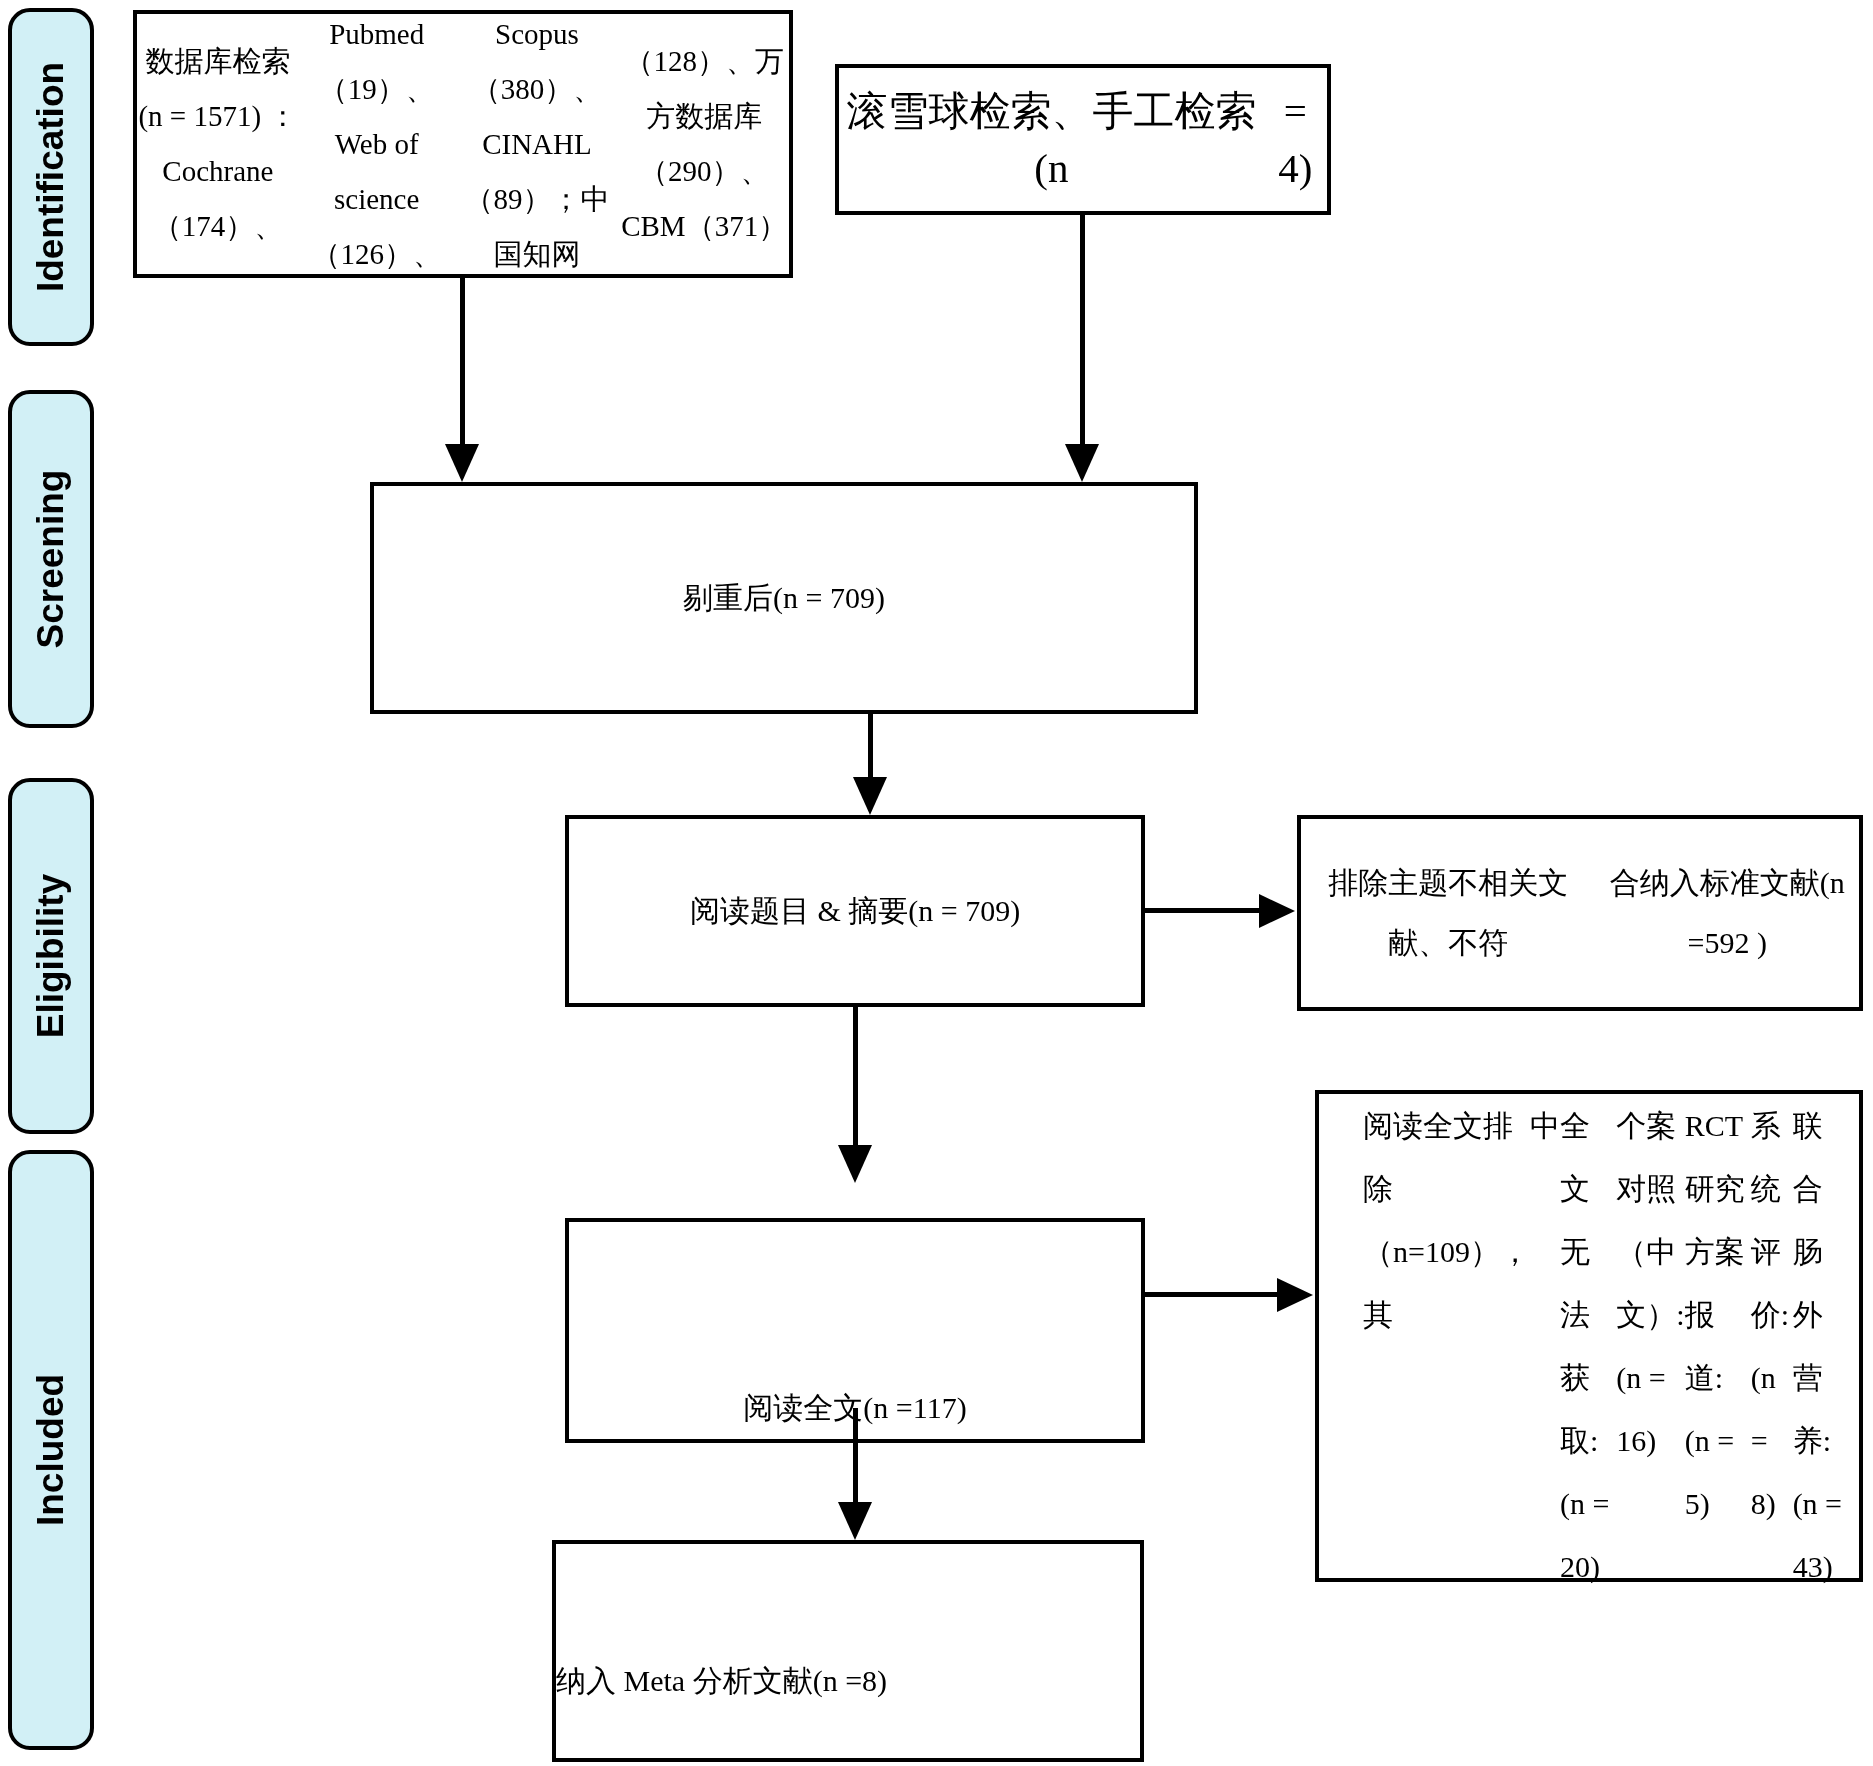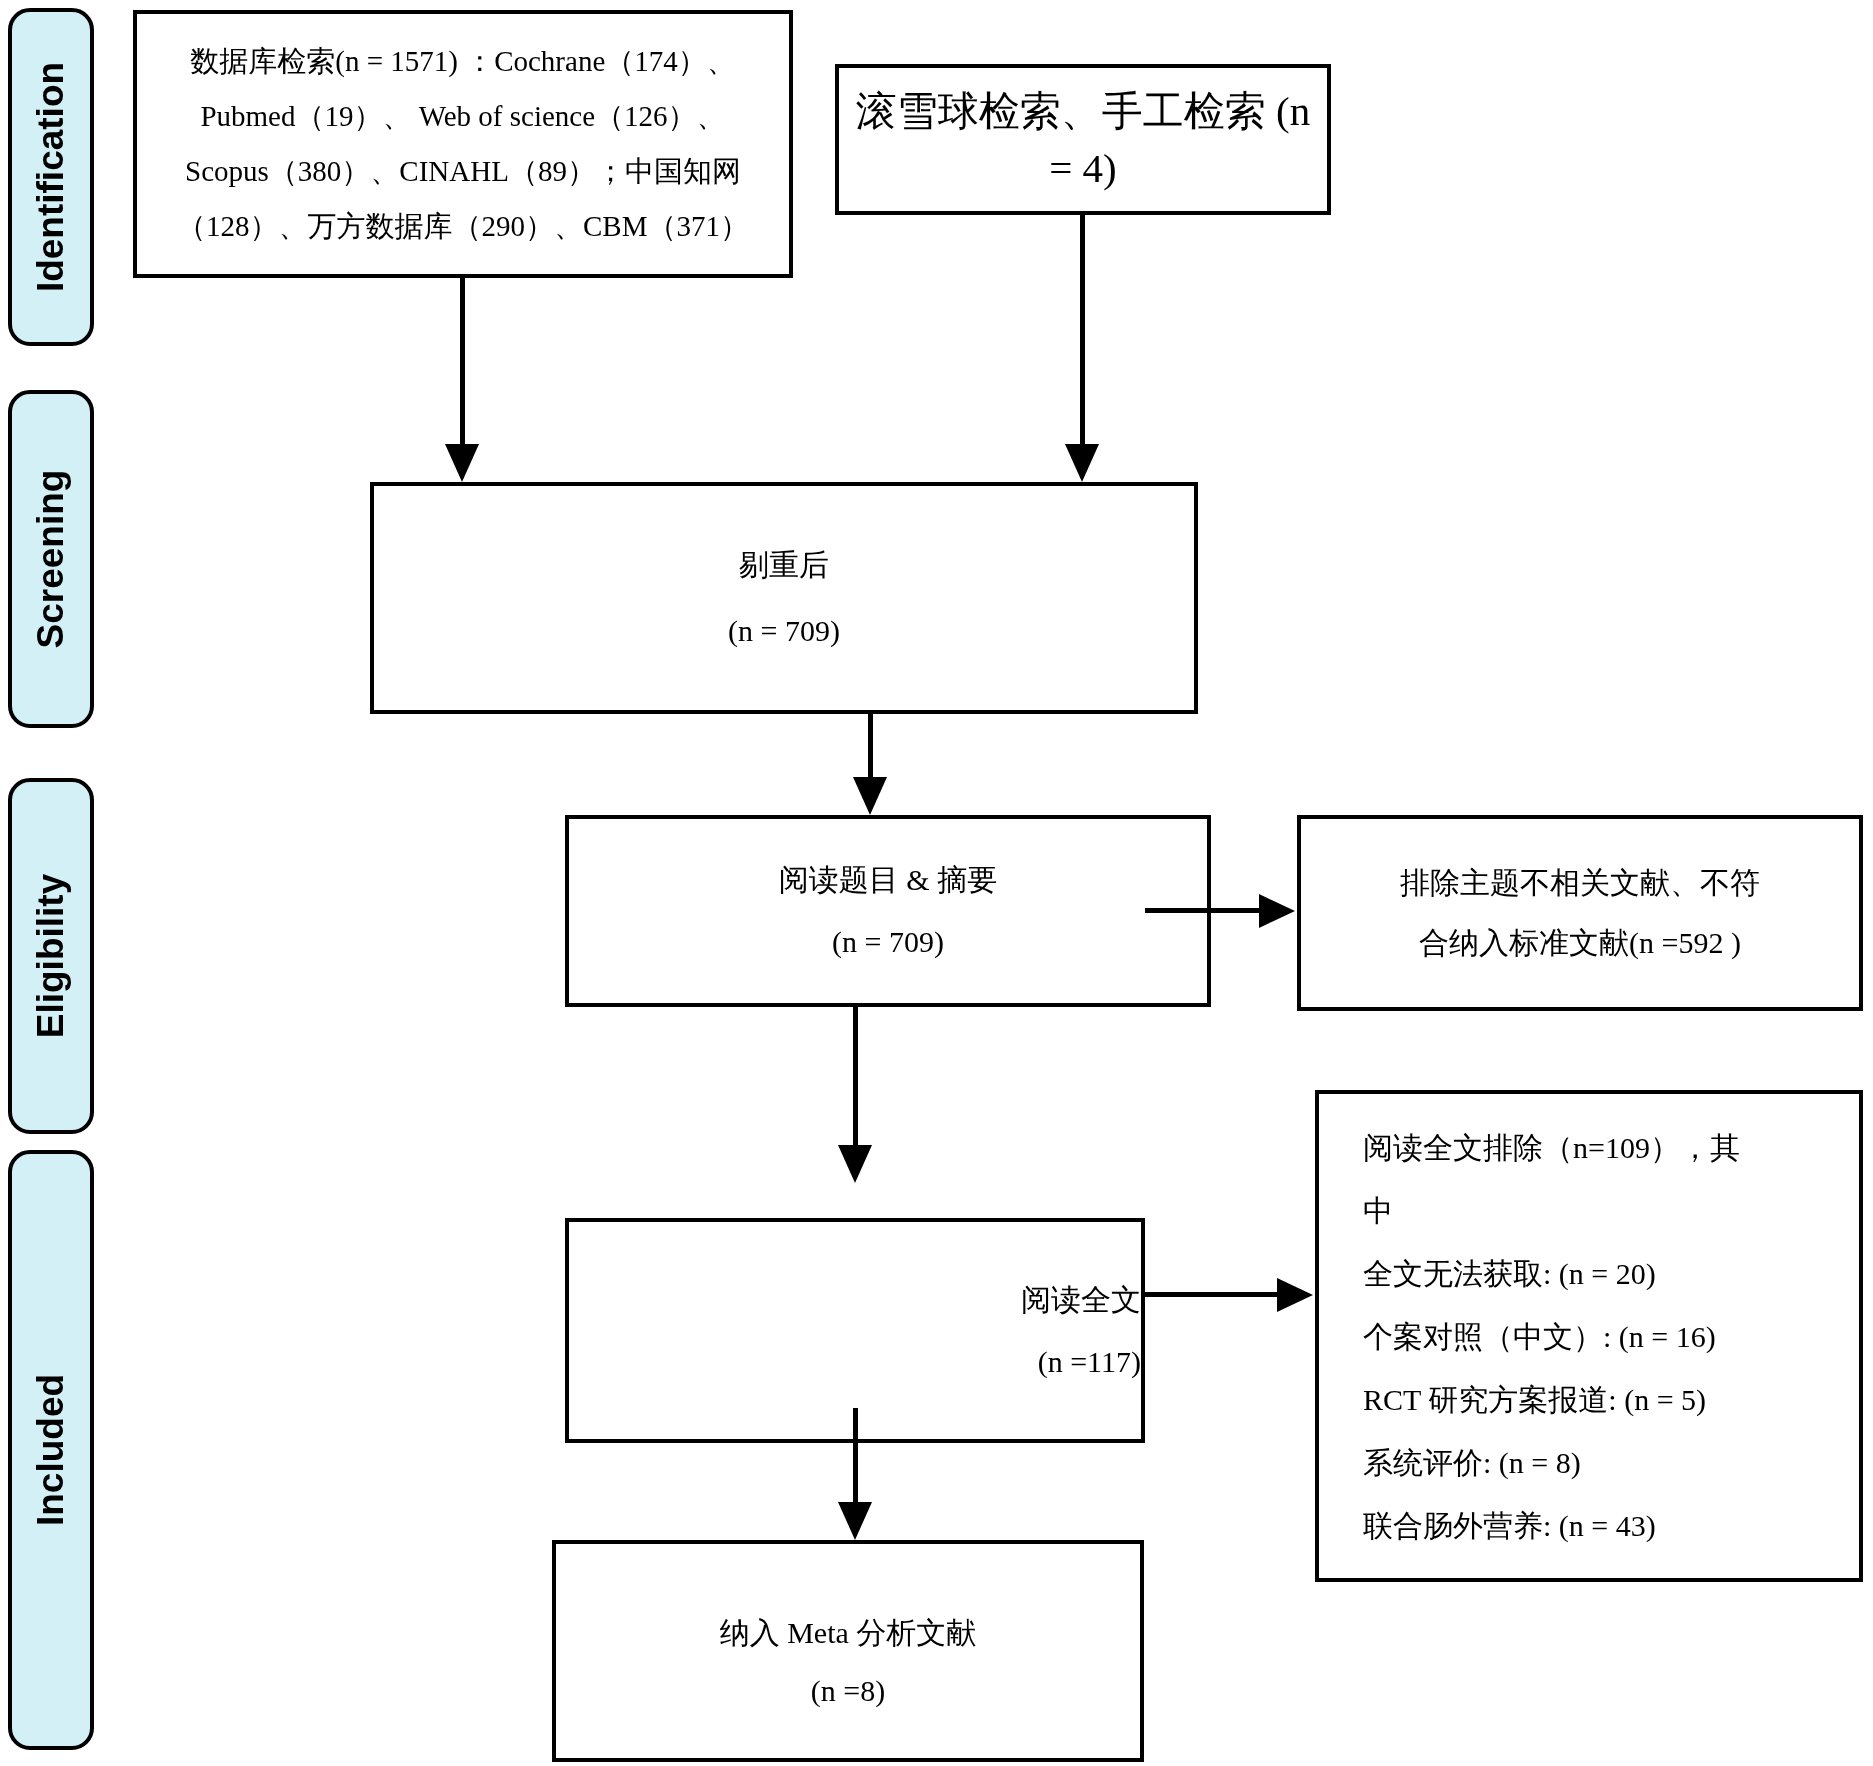--- a/index.html
+++ b/index.html
@@ -25,21 +25,21 @@
     font-weight:bold;
     font-size:37px;
     letter-spacing:0px;
   }
   
   .fbox {
     position:absolute;
     background:#fff;
     border:4px solid #000;
     box-sizing:border-box;
-    display:flex; flex-direction:column;
+    display:flex; 
     align-items:center; justify-content:center;
     font-size:30px;
   }
   .fbox .ln { display:block; text-align:center; }
   
   .vline { position:absolute; width:5px; background:#000; }
   .hline { position:absolute; height:5px; background:#000; }
   .head-down {
     position:absolute; width:0; height:0;
     border-left:17px solid transparent;
@@ -53,21 +53,21 @@
     border-left:36px solid #000;
   }
 
   
   #box-db      { left:133px; top:10px;  width:660px; height:268px; }
   #box-db .ln  { font-size:29px; line-height:55px; }
   #box-manual  { left:835px; top:64px;  width:496px; height:151px; }
   #box-manual .ln { font-size:41px; line-height:57px; }
   #box-dedup   { left:370px; top:482px; width:828px; height:232px; }
   #box-dedup .ln { line-height:66px; }
-  #box-title   { left:565px; top:815px; width:646px; height:192px; }
+  #box-title   { left:565px; top:815px; width:580px; height:192px; }
   #box-title .ln { line-height:62px; }
   #box-excl1   { left:1297px; top:815px; width:566px; height:196px; }
   #box-excl1 .ln { line-height:60px; }
   #box-full    { left:565px; top:1218px; width:580px; height:225px;align-items:flex-end; }
   #box-full .ln { line-height:62px; }
   #box-excl2   { left:1315px; top:1090px; width:548px; height:492px;
                  align-items:flex-start; justify-content:center;
                  padding-left:44px; padding-right:10px; }
   #box-excl2 .ln { text-align:left; line-height:63px; }
   #box-incl    { left:552px; top:1540px; width:592px; height:222px;

